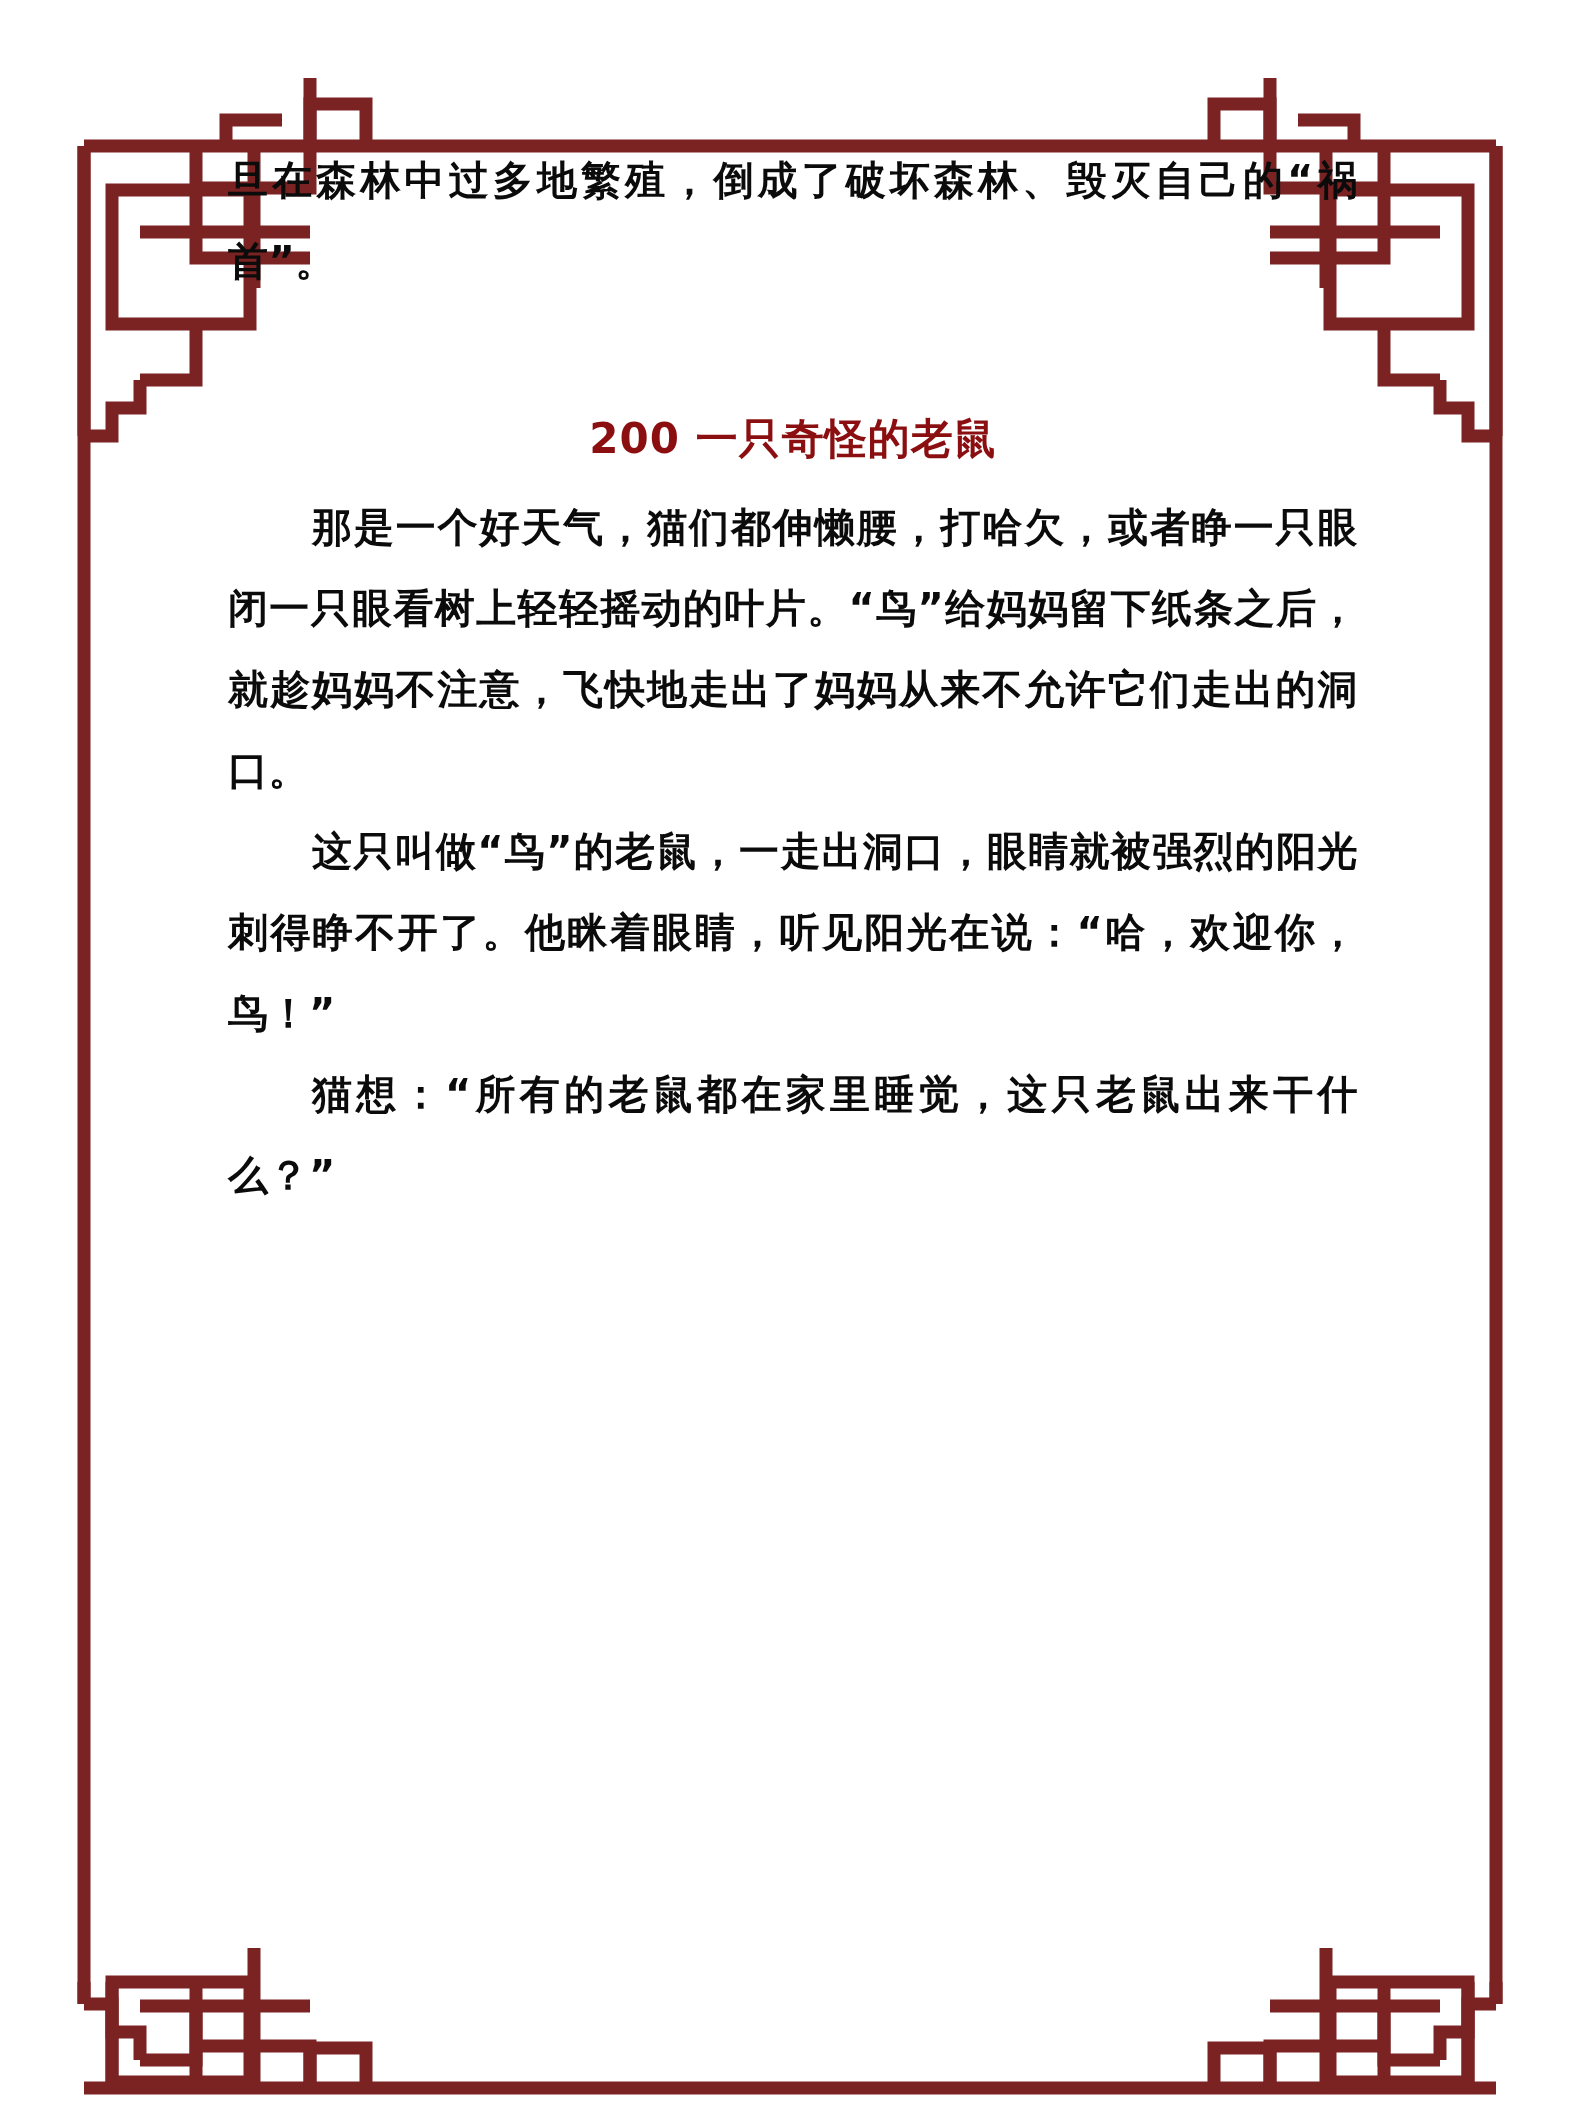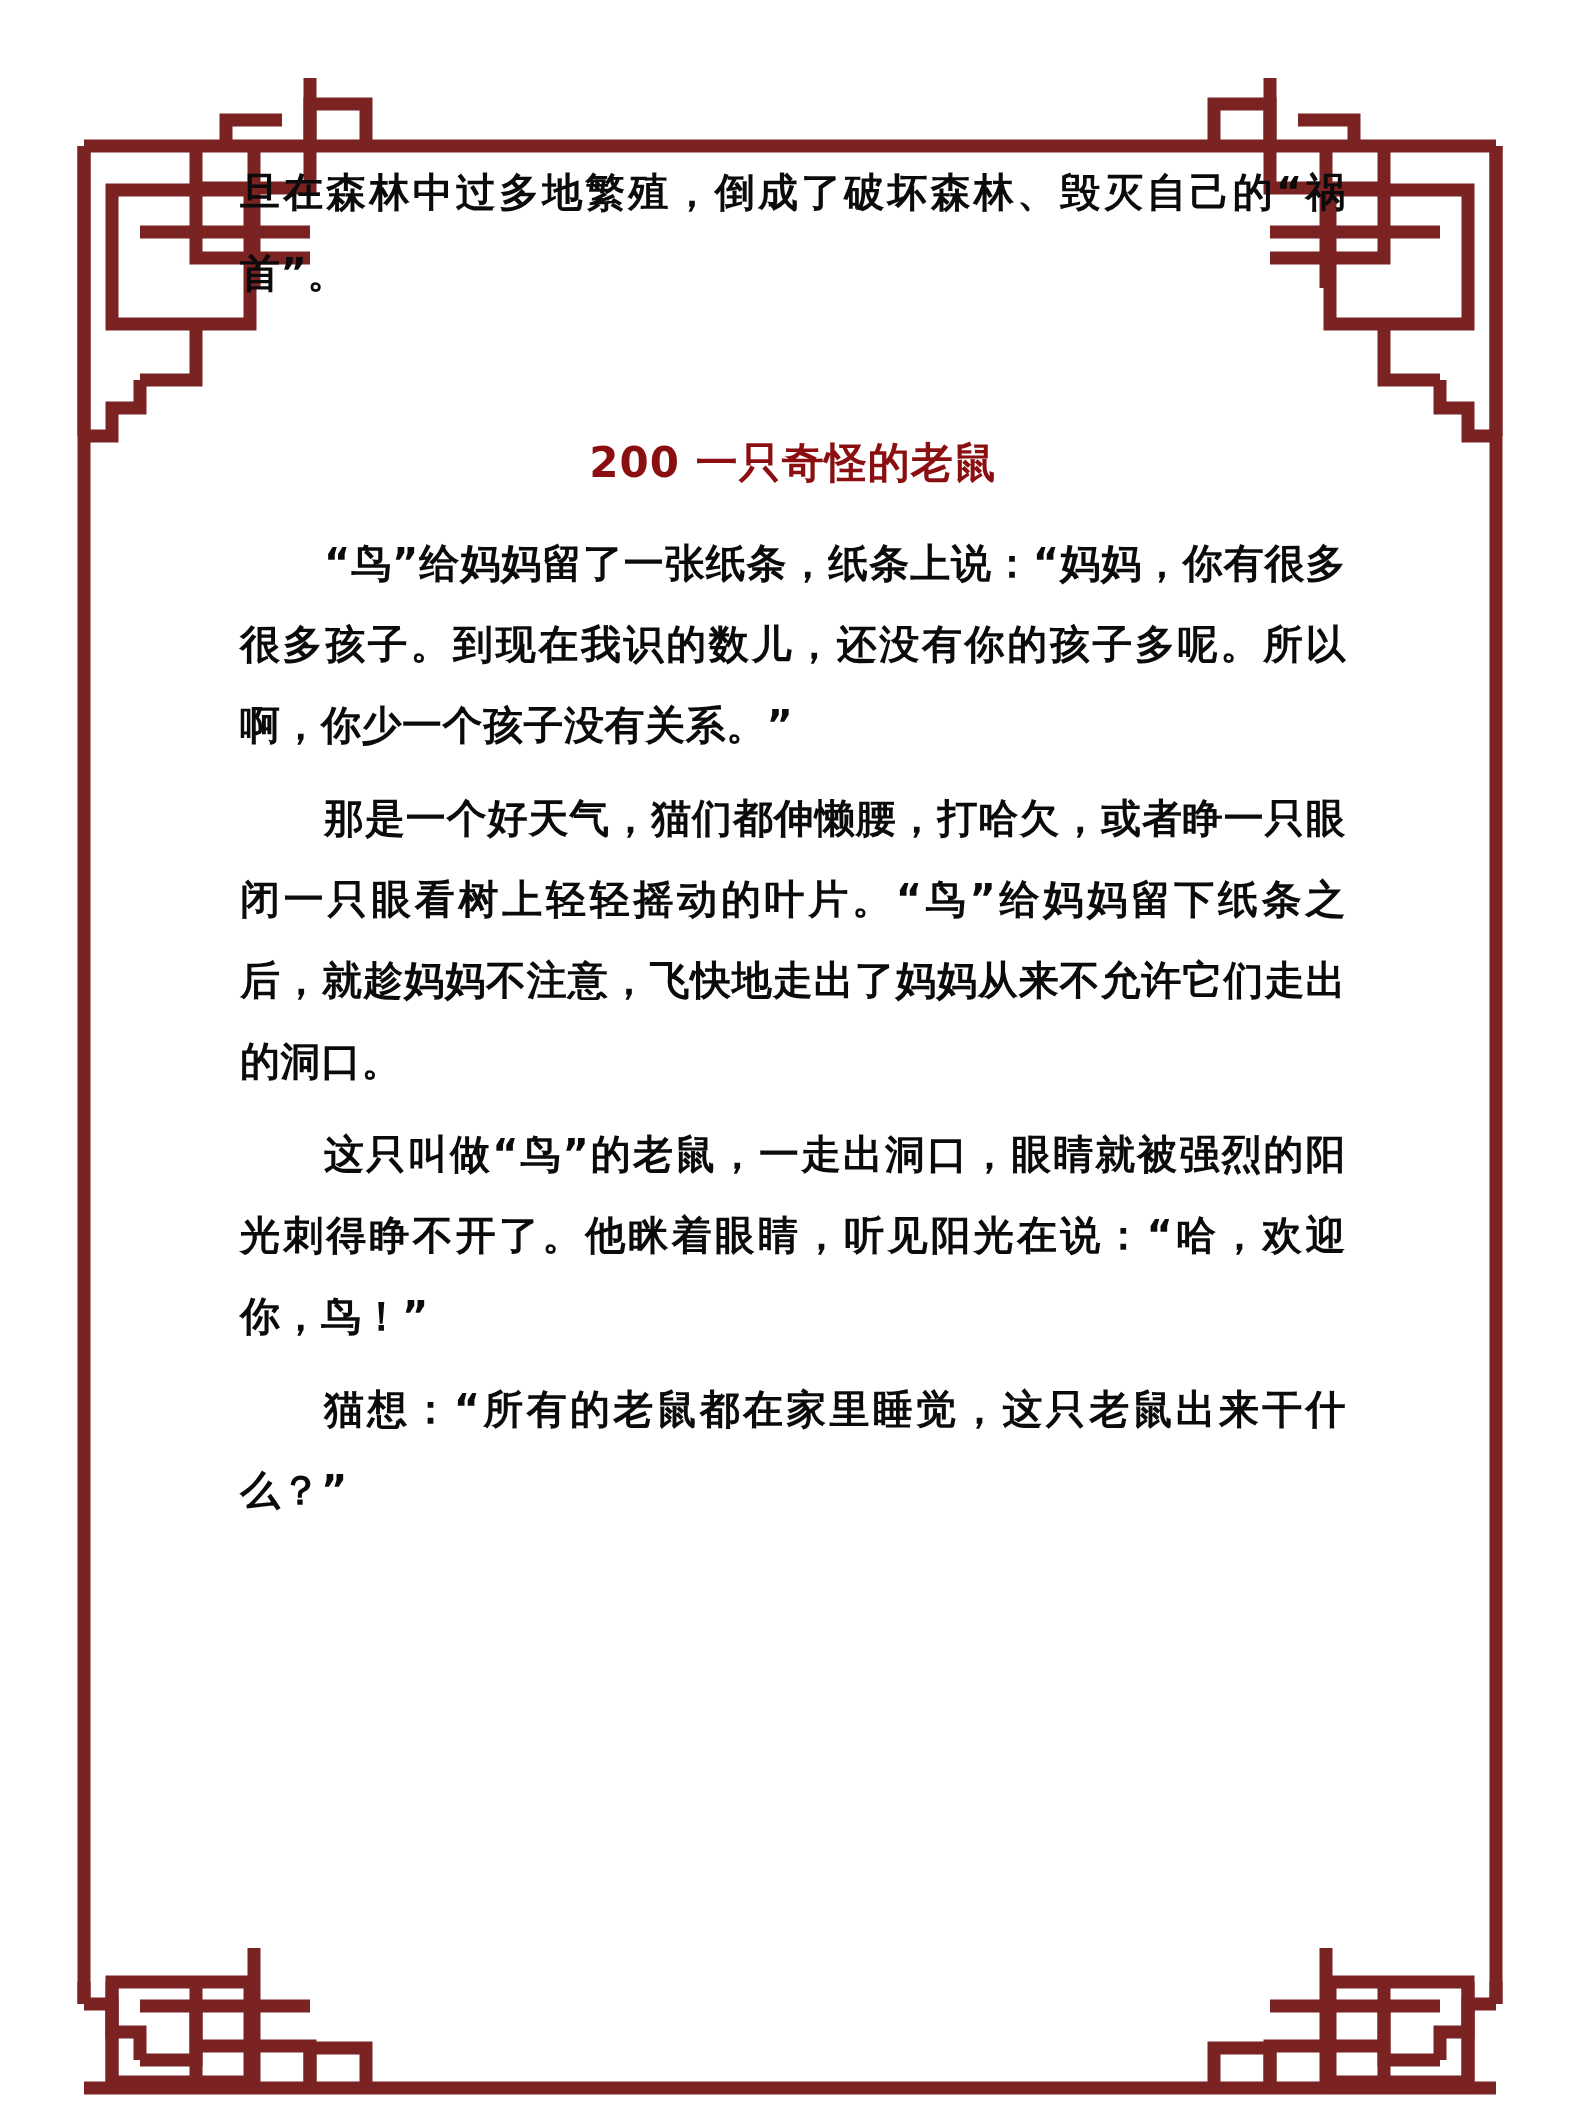--- a/index.html
+++ b/index.html
@@ -33,21 +33,21 @@
   
   .content {
     position: absolute;
     left: 228px;
     top: 140px;
     width: 1130px;
     box-sizing: border-box;
   }
 
   .para {
-    margin: 12px;
+    margin: 0;
     color: #0b0b0b;
     font-size: 40px;
     font-weight: bold;
     line-height: 81px;
     letter-spacing: 0.5px;
     text-align: justify;
     text-justify: inter-character;
     word-break: break-all;
     font-family: "DejaVu Sans", "Liberation Sans", sans-serif;
   }
@@ -137,21 +137,20 @@
 
     <p class="para">旦在森林中过多地繁殖，倒成了破坏森林、毁灭自己的“祸首”。</p>
 
     <div class="title-gap-top"></div>
 
     <h2 class="story-title">200 一只奇怪的老鼠</h2>
 
     <div class="title-gap-bottom"></div>
 
 
-    <p class="para indent">“鸟”给妈妈留了一张纸条，纸条上说：“妈妈，你有很多很多孩子。到现在我识的数儿，还没有你的孩子多呢。所以啊，你少一个孩子没有关系。”</p>
 
     <p class="para indent">那是一个好天气，猫们都伸懒腰，打哈欠，或者睁一只眼闭一只眼看树上轻轻摇动的叶片。“鸟”给妈妈留下纸条之后，就趁妈妈不注意，飞快地走出了妈妈从来不允许它们走出的洞口。</p>
 
     <p class="para indent">这只叫做“鸟”的老鼠，一走出洞口，眼睛就被强烈的阳光刺得睁不开了。他眯着眼睛，听见阳光在说：“哈，欢迎你，鸟！”</p>
 
 
     <p class="para indent">猫想：“所有的老鼠都在家里睡觉，这只老鼠出来干什么？”</p>
 
   </div>
 

